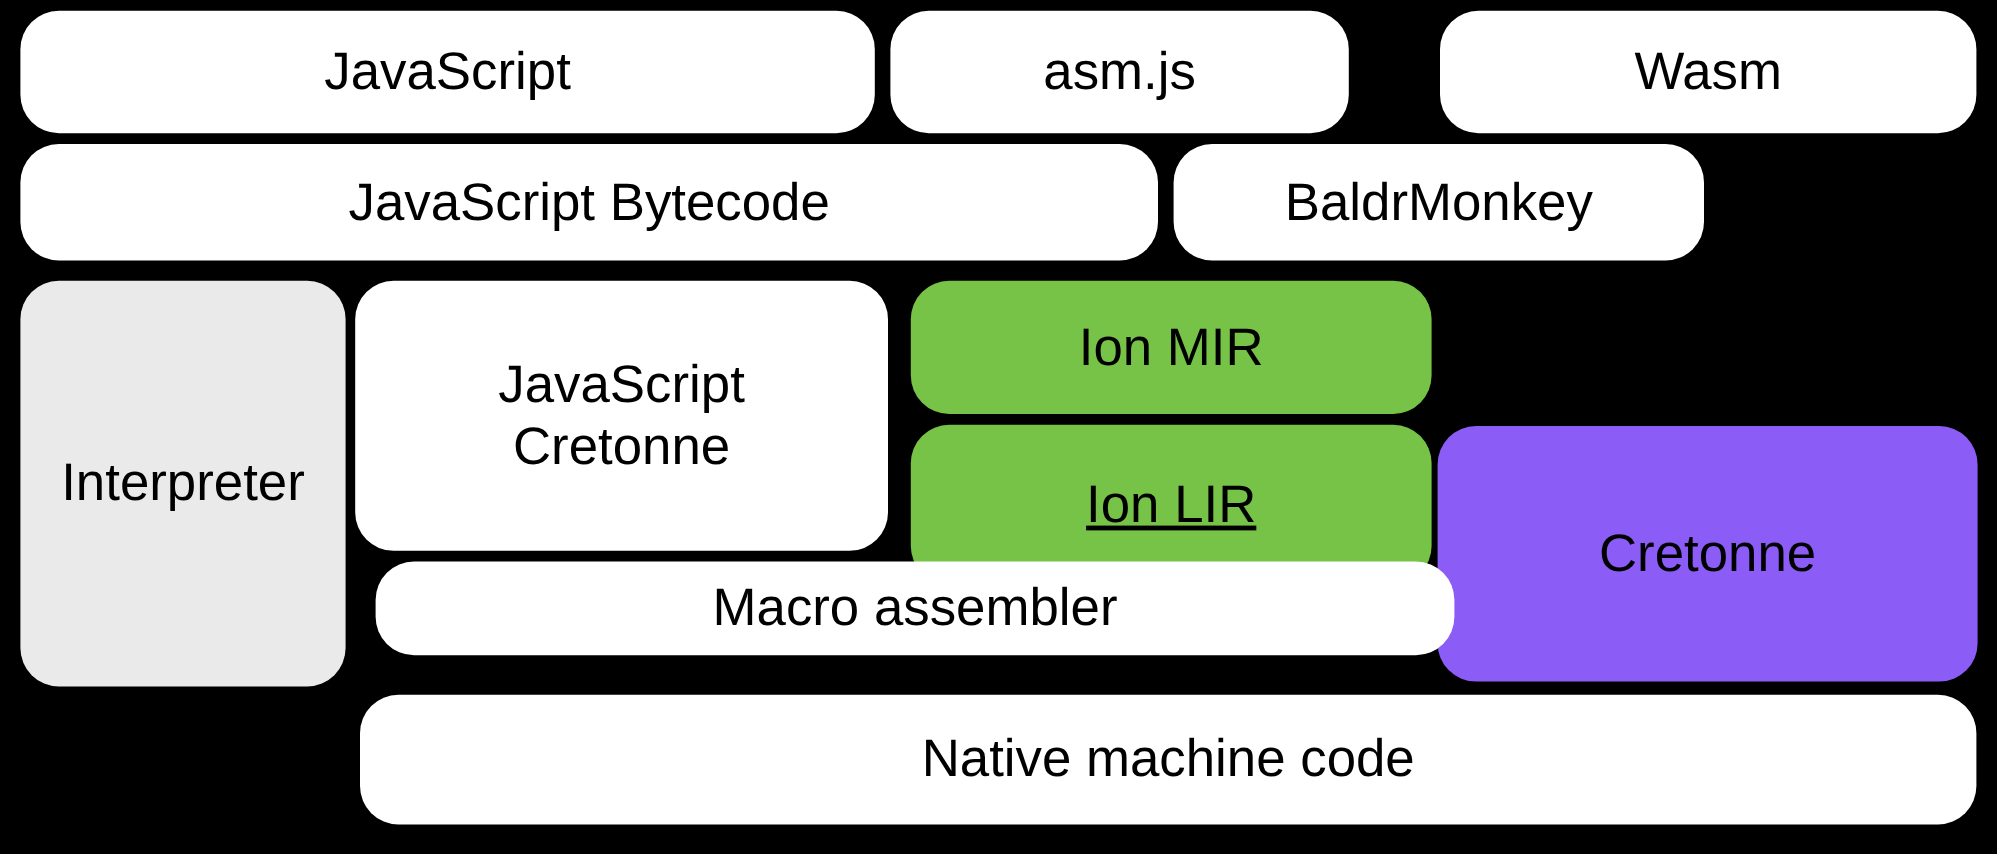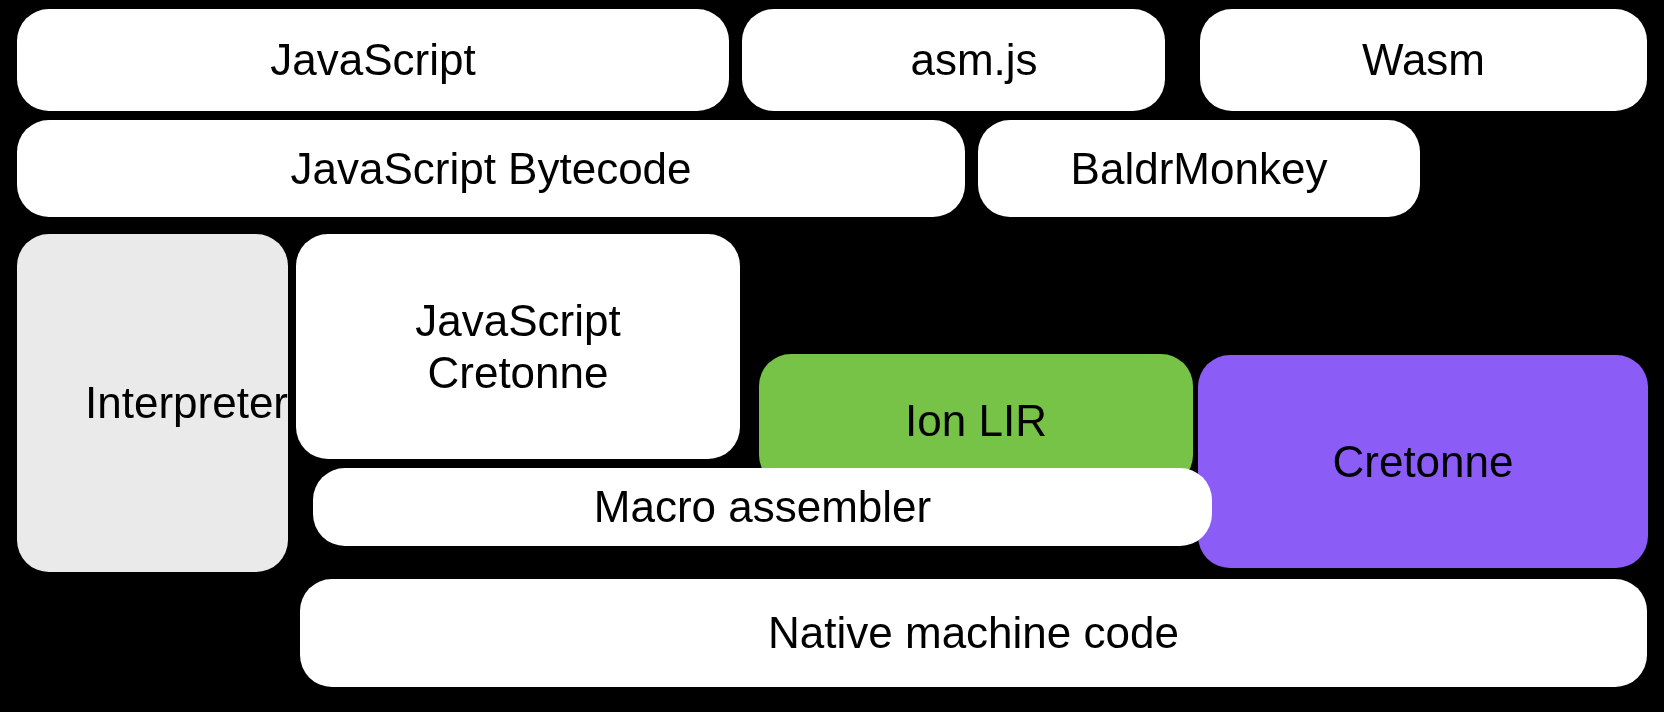--- a/index.html
+++ b/index.html
@@ -21,36 +21,36 @@
     display: flex;
     align-items: center;
     justify-content: center;
     color: #000000;
     font-size: 44px;
     line-height: 1.18;
     text-align: center;
     letter-spacing: 0px;
   }
   .box.white { background: #ffffff; }
-  .box.gray  { background: #eaeaea; justify-content: flex-end; }
+  .box.gray  { background: #eaeaea; }
   .box.green { background: #76c347; }
   .box.pink  { background: #8b5cf6; }
 
   .multiline { flex-direction: column; }
 
   
   .b-js        { left: 17px;   top: 9px;   width: 712px;  height: 102px; }
-  .b-asmjs     { left: 742px;  top: 9px;   width: 382px;  height: 102px; padding-left: 41px; }
+  .b-asmjs     { left: 742px;  top: 9px;   width: 382px;  height: 102px; }
   .b-wasm      { left: 1200px; top: 9px;   width: 447px;  height: 102px; }
   .b-bytecode  { left: 17px;   top: 120px; width: 948px;  height: 97px;  }
   .b-baldr     { left: 978px;  top: 120px; width: 442px;  height: 97px; justify-content: center;  }
   .b-interp    { left: 17px;   top: 234px; width: 271px;  height: 338px; }
   .b-baseline  { left: 296px;  top: 234px; width: 444px;  height: 225px; }
   .b-mir       { left: 759px;  top: 234px; width: 434px;  height: 111px; }
-  .b-lir       { left: 759px;  top: 354px; width: 434px;  height: 133px; }
+  .b-lir       { left: 759px;  top: 354px; width: 434px;  height: 133px; text-decoration: underline; }
   .b-cretonne  { left: 1198px; top: 355px; width: 450px;  height: 213px; }
   .b-macro     { left: 293px;  top: 468px; width: 899px;  height: 78px; margin-left: 20px; }
   .b-native    { left: 300px;  top: 579px; width: 1347px; height: 108px; }
 </style>
 </head>
 <body>
 
 <div class="canvas">
 
   <div class="box white b-js">
@@ -75,20 +75,23 @@
 
   <div class="box gray b-interp">
     <span>Interpreter</span>
   </div>
 
   <div class="box white multiline b-baseline">
     <span>JavaScript</span>
     <span>Cretonne</span>
   </div>
 
+  <div class="box green b-mir">
+    <span>Ion MIR</span>
+  </div>
 
   <div class="box green b-lir">
     <span>Ion LIR</span>
   </div>
 
   <div class="box pink b-cretonne">
     <span>Cretonne</span>
   </div>
 
   <div class="box white b-macro">

